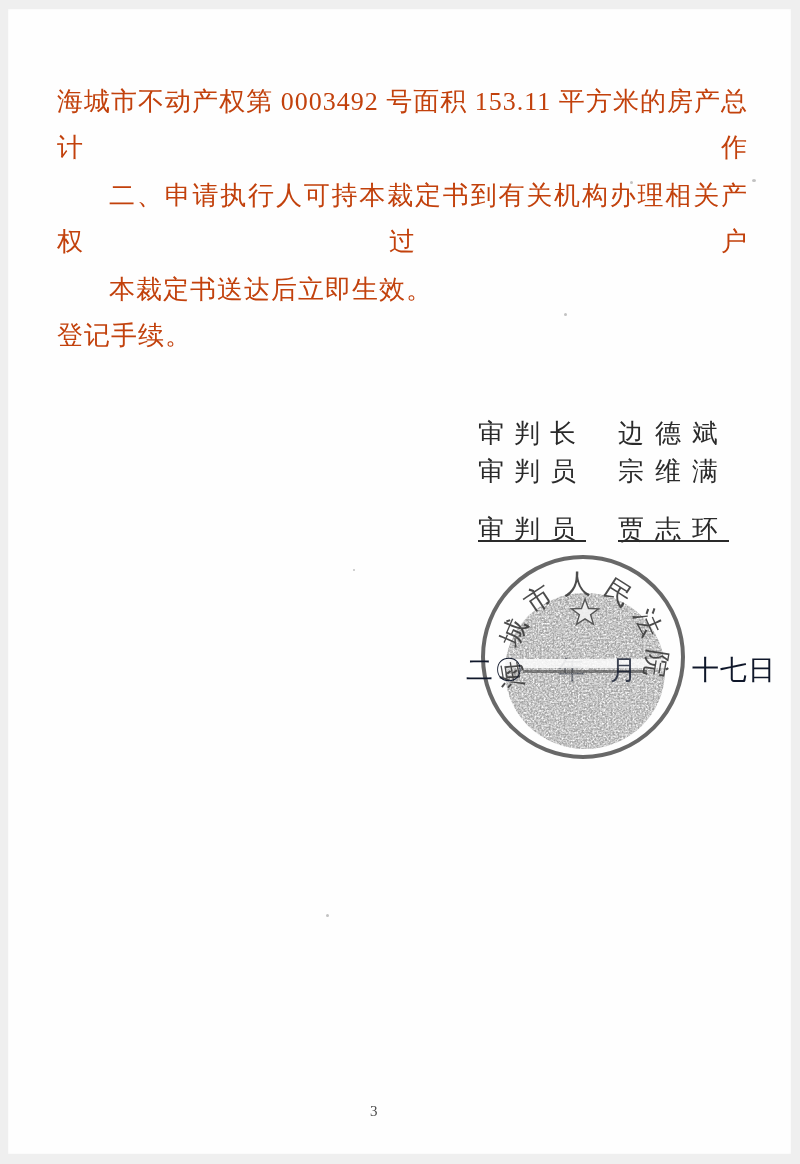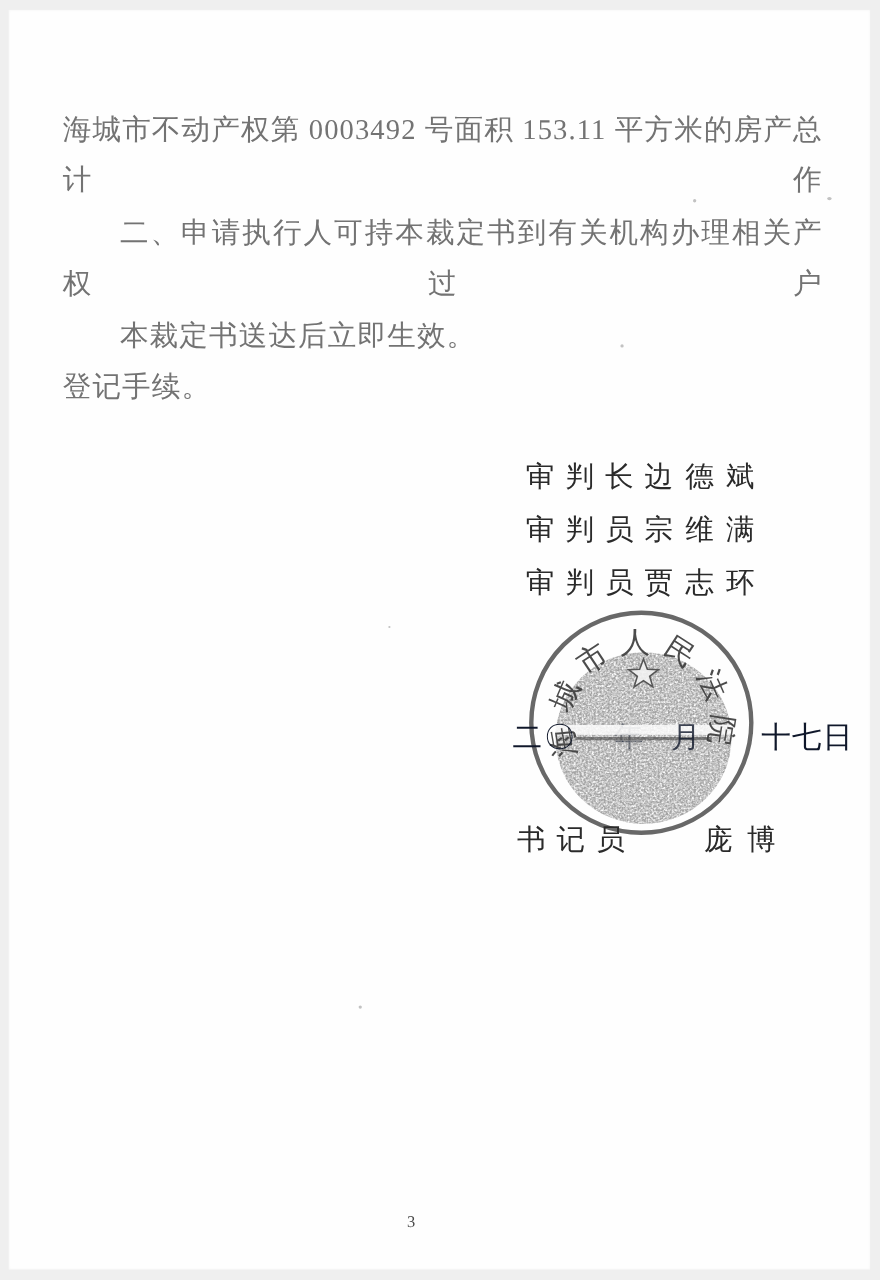--- a/index.html
+++ b/index.html
@@ -10,42 +10,42 @@
     position:relative;
     overflow:hidden;
   }
   .page{
     position:absolute;left:8px;top:9px;right:9px;bottom:10px;
     background:#fefefe;
     box-shadow:0 0 2px rgba(0,0,0,.06) inset;
   }
   
   .content{
-    position:absolute;left:49px;top:86px;width:691px;
-    font-size:26px;color:#737373;
+    position:absolute;left:49px;top:70px;width:691px;
+    font-size:26px;color:#c2410c;
   }
   .tline{
     height:46px;line-height:46px;
     white-space:nowrap;
     letter-spacing:1px;
   }
   .tline.just{
     white-space:normal;
     text-align:justify;
     text-align-last:justify;
   }
   .tline.indent{ text-indent:2em;margin-top:48px; }
 
   .sigblock{ position:absolute; }
   .sigrow{
     position:absolute;left:0;
     font-size:26px;color:#2a2a2a;white-space:nowrap;
   }
   .role{ letter-spacing:10px;margin-top:16px; }
-  .name{ letter-spacing:11px; }
+  .name{ letter-spacing:11px; margin-left:32px; }
 
   .dateline span{
     position:absolute;
     font-size:27px;color:#0f172a;
     z-index:3; white-space:nowrap;
   }
   .obscured{ opacity:.8; }
 
   .seal{
     position:absolute;left:465px;top:538px;width:220px;height:220px;
@@ -72,24 +72,24 @@
     <div class="tline just">海城市不动产权第 0003492 号面积 153.11 平方米的房产总计作</div>
     <div class="tline just indent">二、申请执行人可持本裁定书到有关机构办理相关产权过户</div>
     <div class="tline indent">本裁定书送达后立即生效。</div>
     <div class="tline">登记手续。</div>
   </div>
 
   <div class="sigblock">
     <div class="sigrow" style="left:470px;top:407px;">
       <span class="role">审判长</span><span class="name">边德斌</span>
     </div>
-    <div class="sigrow" style="left:470px;top:455px;">
+    <div class="sigrow" style="left:470px;top:445px;">
       <span class="role">审判员</span><span class="name">宗维满</span>
     </div>
-    <div class="sigrow" style="left:470px;top:503px;">
+    <div class="sigrow" style="left:470px;top:503px;text-decoration:underline;">
       <span class="role">审判员</span><span class="name">贾志环</span>
     </div>
   </div>
 
   <div class="dateline">
     <span style="left:458px;top:643px;letter-spacing:2px;">二〇</span>
     <span class="obscured" style="left:550px;top:643px;z-index:1;">年</span>
     <span class="obscured" style="left:602px;top:643px;">月</span>
     <span style="left:672px;top:643px;letter-spacing:1px;padding-left:12px;">十七日</span>
   </div>
@@ -117,23 +117,20 @@
       <rect x="50" y="123" width="124" height="3" fill="#3a3a3a" opacity="0.55"></rect>
 
       <path d="M112 52 L115.5 61.5 L125.5 61.8 L117.6 67.8 L120.5 77.4 L112 71.8 L103.5 77.4 L106.4 67.8 L98.5 61.8 L108.5 61.5 Z" fill="#f2f2f2" stroke="#4a4a4a" stroke-width="1.4" opacity="0.9"></path>
 
       <text font-size="27" fill="#3d3d3d" letter-spacing="10" opacity="0.92" font-family="Liberation Serif, serif">
         <textPath href="#arcPath" startOffset="4">海城市人民法院</textPath>
       </text>
     </svg>
   </div>
 
-  <div class="clerkrow">
-    <span class="role">书记员</span><span class="name">庞博</span>
-  </div>
 
   <div class="pagenum">3</div>
 
   <div class="speck" style="left:622px;top:172px;width:3px;height:3px;"></div>
   <div class="speck" style="left:744px;top:170px;width:4px;height:3px;"></div>
   <div class="speck" style="left:556px;top:304px;width:3px;height:3px;"></div>
   <div class="speck" style="left:318px;top:905px;width:3px;height:3px;"></div>
   <div class="speck" style="left:345px;top:560px;width:2px;height:2px;"></div>
 </div>
 

